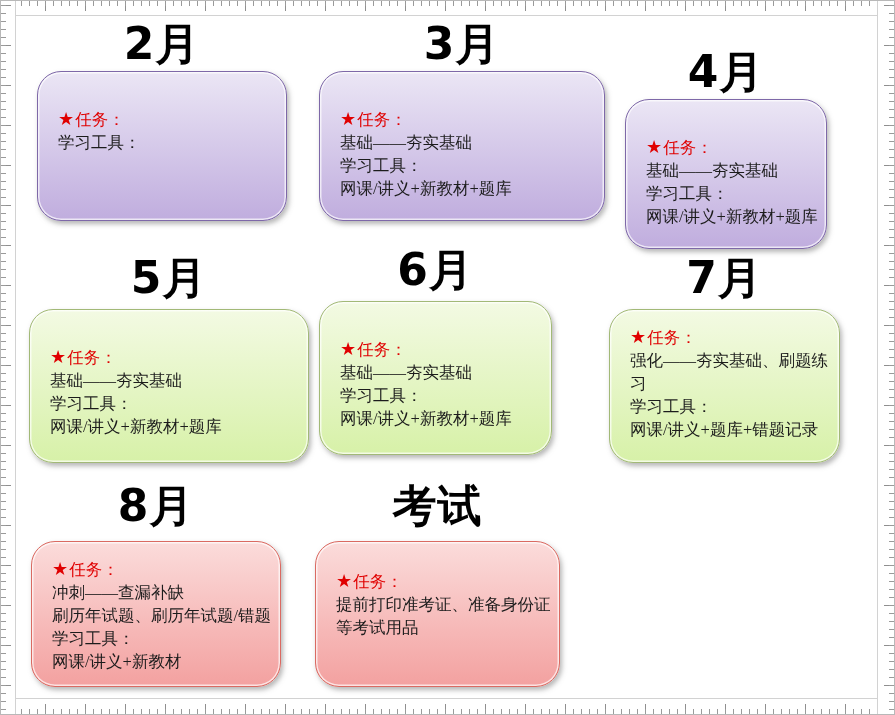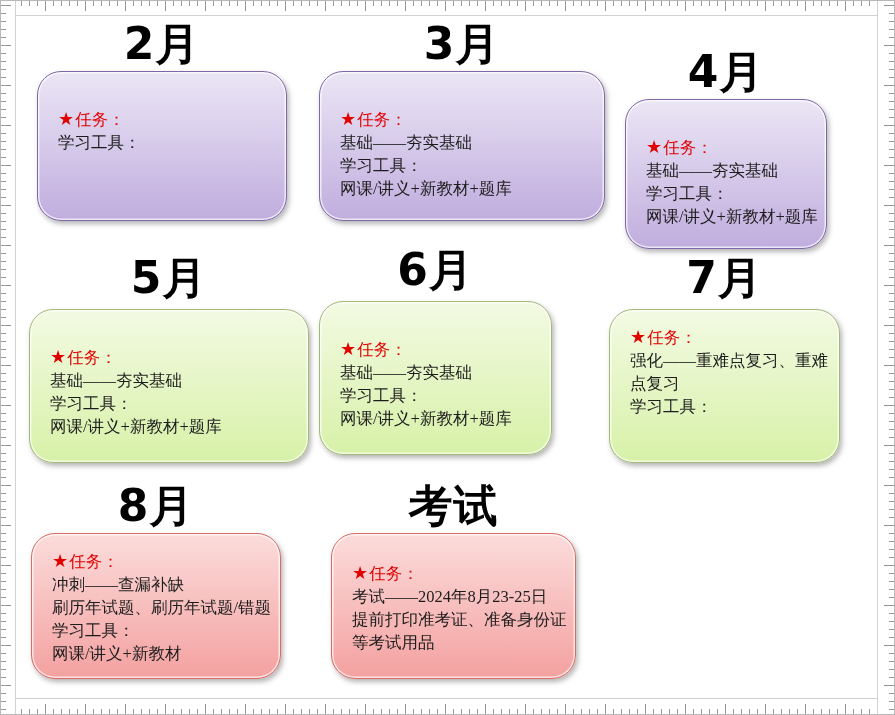--- a/index.html
+++ b/index.html
@@ -44,30 +44,30 @@
   }
   
   .cell{position:absolute;z-index:2;}
   .cell:nth-child(1){left:28px; top:20px; width:250px;padding-left:8px;}
   .cell:nth-child(2){left:318px;top:20px; width:286px;}
   .cell:nth-child(3){left:624px;top:20px; width:202px;margin-top:28px;}
   .cell:nth-child(4){left:28px; top:254px;width:280px;}
   .cell:nth-child(5){left:318px;top:246px;width:233px;}
   .cell:nth-child(6){left:608px;top:254px;width:231px;}
   .cell:nth-child(7){left:30px; top:482px;width:250px;}
-  .cell:nth-child(8){left:330px;top:482px;width:245px;}
+  .cell:nth-child(8){left:314px;top:482px;width:245px;}
 
   .title{
     margin:0;text-align:center;color:#000;
     font-family:"DejaVu Sans","Liberation Sans",sans-serif;
     font-weight:900;font-size:44px;line-height:46px;letter-spacing:1px;
   }
   .cell:nth-child(-n+3) .title{margin-bottom:4px;}
   .cell:nth-child(n+4) .title{margin-bottom:8px;}
-  .cell:nth-child(n+7) .title{margin-bottom:4px;}
+  .cell:nth-child(n+7) .title{margin-bottom:12px;}
 
   .card{
     box-sizing:border-box;border-radius:24px;
     border:1.5px solid var(--bd,#888);
     background:linear-gradient(to bottom,var(--ft,#eee) 0%,var(--fb,#ccc) 100%);
     box-shadow:2px 3px 5px rgba(110,110,110,.5),inset 0 0 0 1.5px rgba(255,255,255,.7);
     padding:36px 8px 10px 20px;
     height:150px;
   }
   .cell:nth-child(n+4):nth-child(-n+6) .card{height:154px;}
@@ -134,37 +134,37 @@
     <p>基础——夯实基础</p>
         <p>学习工具：</p>
         <p>网课/讲义+新教材+题库</p>
       </div>
   </section>
 
   <section class="cell">
     <h2 class="title">7月</h2>
     <div class="card" style="--ft: #F3FAE3; --fb: #D7F1A8; --bd: #A2B977; --task: #e00000;">
       <p class="task-line"><span class="star">★</span><span class="task-label">任务：</span></p>
-    <p>强化——重难点复习、重难点复习</p>
+    <p>强化——夯实基础、刷题练习</p>
         <p>学习工具：</p>
+        <p>网课/讲义+题库+错题记录</p>
       </div>
   </section>
 
   <section class="cell">
     <h2 class="title">8月</h2>
     <div class="card" style="--ft: #FBDCDB; --fb: #F3A1A0; --bd: #DA6A62; --task: #e00000;">
       <p class="task-line"><span class="star">★</span><span class="task-label">任务：</span></p>
     <p>冲刺——查漏补缺</p>
         <p>刷历年试题、刷历年试题/错题</p>
         <p>学习工具：</p>
         <p>网课/讲义+新教材</p>
       </div>
   </section>
 
   <section class="cell">
     <h2 class="title">考试</h2>
     <div class="card" style="--ft: #FBDCDB; --fb: #F3A1A0; --bd: #DA6A62; --task: #e00000;">
       <p class="task-line"><span class="star">★</span><span class="task-label">任务：</span></p>
-    <p>考试——2024年8月23-25日</p>
         <p>提前打印准考证、准备身份证等考试用品</p>
       </div>
   </section>
 </div>
 
 </body></html>

